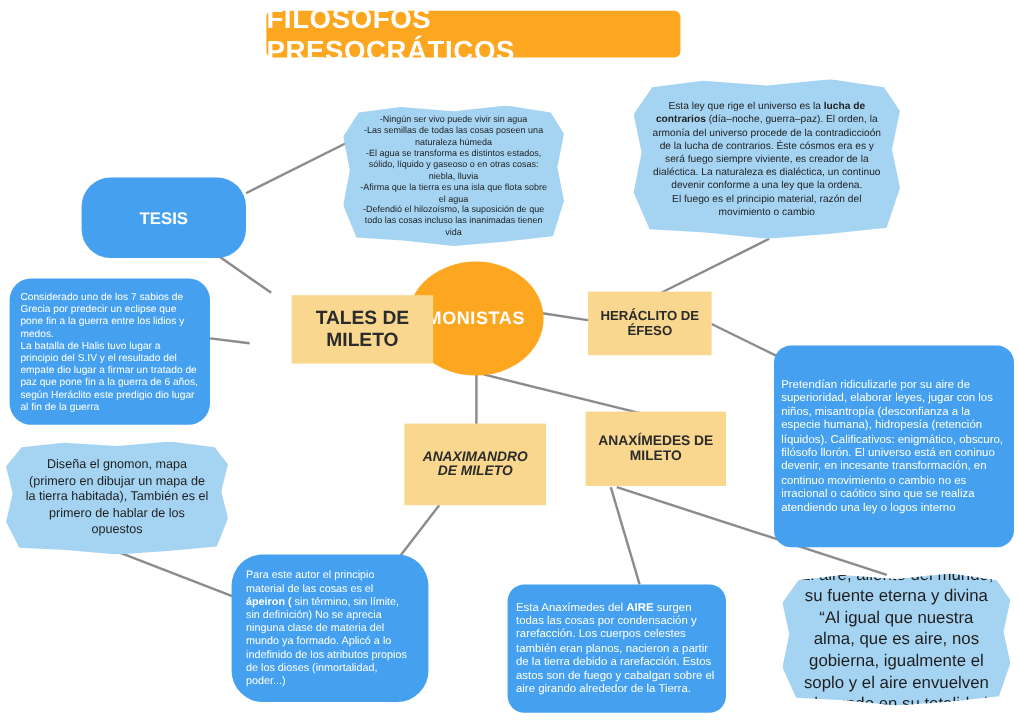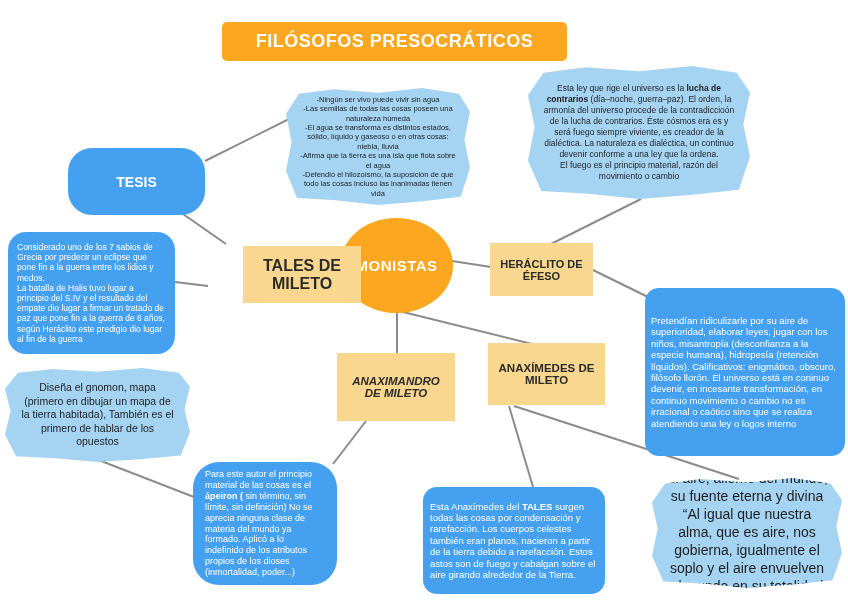--- a/index.html
+++ b/index.html
@@ -13,21 +13,21 @@
   body{font-family:"Liberation Sans", sans-serif; background:#ffffff;}
   #canvas{position:relative;width:848px;height:600px;background:#ffffff;overflow:hidden;}
   #edge-layer{position:absolute;left:0;top:0;width:848px;height:600px;z-index:0;}
 
   .abs{position:absolute;box-sizing:border-box;z-index:1;}
 
   .title-box{
     left:222px;top:9px;width:345px;height:39px;
     background:var(--orange);border-radius:5px;
     display:flex;align-items:center;justify-content:center;
-    color:#ffffff;font-size:18px;font-weight:600;letter-spacing:.5px;margin-top:13px;
+    color:#ffffff;font-size:23px;font-weight:600;letter-spacing:.5px;
   }
 
   .node{
     background:var(--tan);
     display:flex;align-items:center;justify-content:center;text-align:center;
     color:#2b2b2b;font-weight:600;
   }
   .node-tesis{
     left:68px;top:148px;width:137px;height:67px;
     background:var(--blue);border-radius:24px;color:#ffffff;
@@ -42,21 +42,21 @@
   .node-heraclito{left:490px;top:243px;width:103px;height:53px;font-size:11px;padding:4px;}
   .node-anaximandro{left:337px;top:353px;width:118px;height:68px;font-size:11.5px;padding:6px;font-style:italic;}
   .node-anaximedes{left:488px;top:343px;width:117px;height:62px;font-size:11.5px;padding:6px;}
 
   .bluebox{
     background:var(--blue);color:#ffffff;text-align:left;
     display:flex;align-items:center;justify-content:center;
   }
   .box-sabios{left:8px;top:232px;width:167px;height:122px;border-radius:18px;font-size:8.5px;line-height:1.2;padding:7px 9px;}
   .box-pretendian{left:645px;top:288px;width:200px;height:168px;border-radius:14px;font-size:9.5px;line-height:1.21;padding:7px 6px;}
-  .box-apeiron{left:193px;top:462px;width:144px;height:123px;border-radius:26px;font-size:9px;line-height:1.22;padding:8px 12px;}
+  .box-apeiron{left:193px;top:462px;width:164px;height:123px;border-radius:26px;font-size:9px;line-height:1.22;padding:8px 12px;}
   .box-aire{left:423px;top:487px;width:182px;height:107px;border-radius:14px;font-size:9.5px;line-height:1.2;padding:6px 7px;}
 
   .cloud{
     background:var(--lightblue);color:#1d1d1d;text-align:center;
     display:flex;align-items:center;justify-content:center;
     clip-path:polygon(7% 5%,26% 1%,50% 4%,74% 0%,94% 5%,100% 20%,97% 44%,100% 68%,95% 93%,73% 97%,50% 100%,27% 96%,6% 94%,0% 71%,3% 46%,0% 22%);
   }
   .cloud-talesfacts{left:286px;top:88px;width:184px;height:117px;font-size:7.5px;line-height:1.25;padding:10px 13px;}
   .cloud-law{left:528px;top:66px;width:222px;height:133px;font-size:8.5px;line-height:1.3;padding:10px 14px;}
   .cloud-gnomon{left:5px;top:368px;width:185px;height:94px;font-size:10.5px;line-height:1.3;padding:10px 16px;}
@@ -142,16 +142,16 @@
 
   <div class="abs bluebox box-pretendian">
     <span class="note-text">Pretendían ridiculizarle por su aire de superioridad, elaborar leyes, jugar con los niños, misantropía (desconfianza a la especie humana), hidropesía (retención líquidos). Calificativos: enigmático, obscuro, filósofo llorón. El universo está en coninuo devenir, en incesante transformación, en continuo movimiento o cambio no es irracional o caótico sino que se realiza atendiendo una ley o logos interno</span>
   </div>
 
   <div class="abs bluebox box-apeiron">
     <span class="note-text"><span>Para este autor el principio material de las cosas es el </span><span class="b">ápeiron (</span><span> sin término, sin límite, sin definición) No se aprecia ninguna clase de materia del mundo ya formado. Aplicó a lo indefinido de los atributos propios de los dioses (inmortalidad, poder...)</span></span>
   </div>
 
   <div class="abs bluebox box-aire">
-    <span class="note-text"><span>Esta Anaxímedes del </span><span class="b">TALES</span><span> surgen todas las cosas por condensación y rarefacción. Los cuerpos celestes también eran planos, nacieron a partir de la tierra debido a rarefacción. Estos astos son de fuego y cabalgan sobre el aire girando alrededor de la Tierra.</span></span>
+    <span class="note-text"><span>Esta Anaxímedes del </span><span class="b">AIRE</span><span> surgen todas las cosas por condensación y rarefacción. Los cuerpos celestes también eran planos, nacieron a partir de la tierra debido a rarefacción. Estos astos son de fuego y cabalgan sobre el aire girando alrededor de la Tierra.</span></span>
   </div>
 
 </div>
 
 </body></html>

